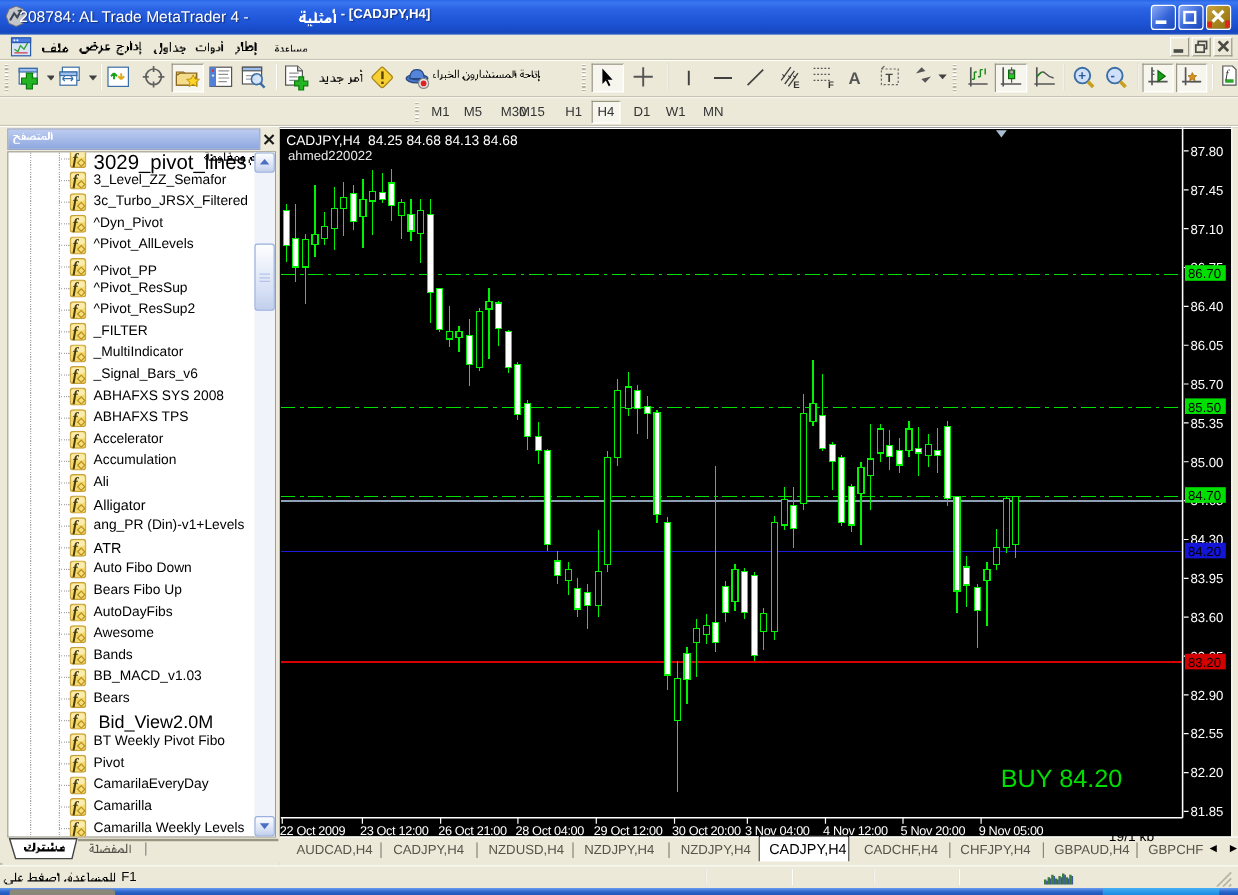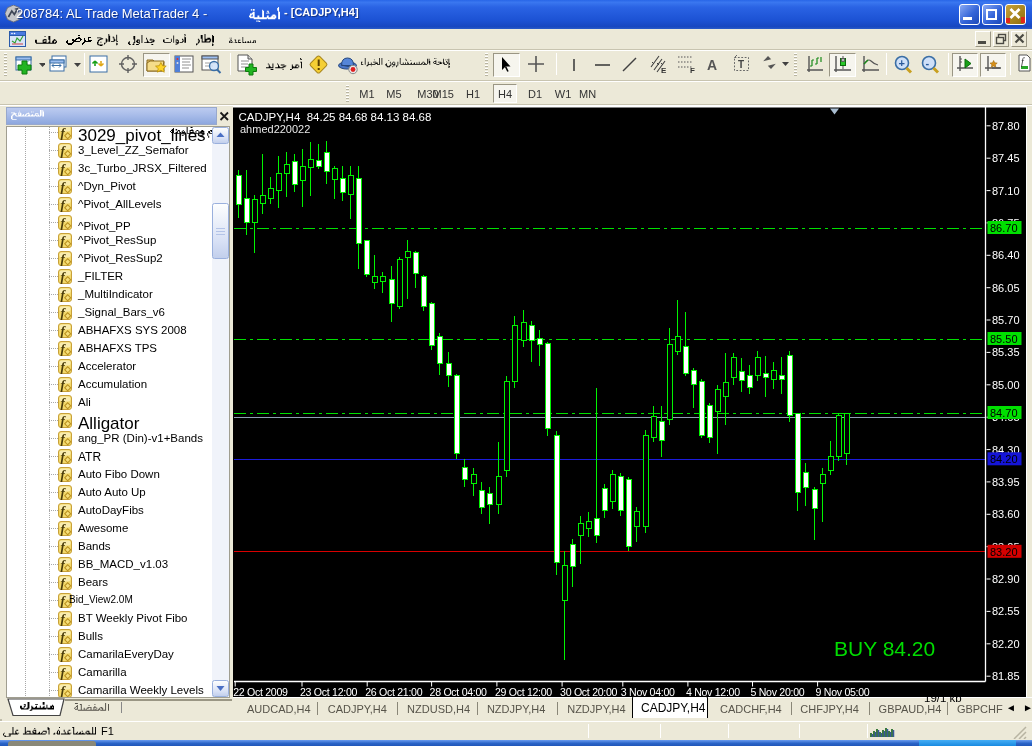--- a/index.html
+++ b/index.html
@@ -232,26 +232,26 @@
 <svg style="position:absolute;left:1017px;top:54px" width="15" height="23">
     <path d="M2 1 h8 l3 3 v13 h-11 z" fill="#fff" stroke="#555"></path>
     <path d="M4 15 h7 v-3 h-7 z" fill="#28a828"></path>
     <text x="4" y="11" font-family="Liberation Serif" font-style="italic" font-size="10" fill="#333">f</text>
   </svg>
 <div style="position:absolute;left:346px;top:85px;width:3px;height:17px;background:repeating-linear-gradient(180deg,#fff 0 1px,#b8b4a0 1px 2px,transparent 2px 3px)"></div>
 <div style="position:absolute;left:355px;top:88px;width:24px;text-align:center;font:11px 'Liberation Sans';color:#333">M1</div>
 <div style="position:absolute;left:382px;top:88px;width:24px;text-align:center;font:11px 'Liberation Sans';color:#333">M5</div>
 <div style="position:absolute;left:430px;top:88px;width:24px;text-align:right;font:11px 'Liberation Sans';color:#333">M15</div>
 <div style="position:absolute;left:416px;top:88px;width:24px;text-align:center;font:11px 'Liberation Sans';color:#333">M30</div>
-<div style="position:absolute;left:466px;top:88px;width:24px;text-align:left;font:11px 'Liberation Sans';color:#333">H1</div>
+<div style="position:absolute;left:466px;top:88px;width:24px;text-align:center;font:11px 'Liberation Sans';color:#333">H1</div>
 <div style="position:absolute;left:493px;top:84px;width:24px;height:19px;border:1px solid;border-color:#9a9684 #fff #fff #9a9684;background:#f6f5ee"></div>
 <div style="position:absolute;left:493px;top:88px;width:24px;text-align:center;font:11px 'Liberation Sans';color:#333">H4</div>
 <div style="position:absolute;left:523px;top:88px;width:24px;text-align:center;font:11px 'Liberation Sans';color:#333">D1</div>
 <div style="position:absolute;left:551px;top:88px;width:24px;text-align:center;font:11px 'Liberation Sans';color:#333">W1</div>
-<div style="position:absolute;left:579px;top:88px;width:24px;text-align:left;font:11px 'Liberation Sans';color:#333">MN</div>
+<div style="position:absolute;left:579px;top:88px;width:24px;text-align:right;font:11px 'Liberation Sans';color:#333">MN</div>
 <div class="abs" style="left:233px;top:106px;width:799px;height:592px;background:#000"></div>
 <svg id="chart" style="position:absolute;left:233px;top:106px" width="799" height="592">
     <rect x="0" y="0" width="799" height="592" fill="#000"></rect>
     <g shape-rendering="crispEdges">
       <line x1="1" y1="122.5" x2="752.5" y2="122.5" stroke="#00e000" stroke-width="1" stroke-dasharray="12 4 3 4"></line>
       <line x1="1" y1="233.5" x2="752.5" y2="233.5" stroke="#00e000" stroke-width="1" stroke-dasharray="12 4 3 4"></line>
       <line x1="1" y1="307.5" x2="752.5" y2="307.5" stroke="#00e000" stroke-width="1" stroke-dasharray="12 4 3 4"></line>
       <line x1="1" y1="311.5" x2="752.5" y2="311.5" stroke="#8fa0b4" stroke-width="1"></line>
       <line x1="1" y1="353.5" x2="752.5" y2="353.5" stroke="#1c1cdc" stroke-width="1.5"></line>
       <line x1="1" y1="445.5" x2="752.5" y2="445.5" stroke="#d80000" stroke-width="1.3"></line>
@@ -664,31 +664,31 @@
       <span style="position:absolute;left:71px;top:2px;font-size:11.5px;color:#000;white-space:nowrap">Ali</span>
     </div>
     <div style="position:absolute;left:0;top:285px;height:18px;width:205px">
       <div style="position:absolute;left:42px;top:8px;width:9px;height:1px;background:repeating-linear-gradient(90deg,#a8a8a8 0 1px,transparent 1px 2px)"></div>
       <svg width="14" height="15" viewBox="0 0 14 15" style="position:absolute;left:51px;top:1px">
         <rect x="0.5" y="0.5" width="13" height="14" rx="2.5" fill="#f3d96b" stroke="#c8a13a"></rect>
         <rect x="1.5" y="1.5" width="11" height="5" rx="2" fill="#f9ecae"></rect>
         <text x="2.5" y="11.5" font-family="Liberation Serif, serif" font-style="italic" font-weight="bold" font-size="13" fill="#4a3c0a">f</text>
         <rect x="7.6" y="8.6" width="4.2" height="4.2" fill="#f6df7a" stroke="#b98f1e" transform="rotate(45 9.7 10.7)"></rect>
       </svg>
-      <span style="position:absolute;left:71px;top:2px;font-size:17px;color:#000;white-space:nowrap">Alligator</span>
+      <span style="position:absolute;left:71px;top:2px;font-size:12px;color:#000;white-space:nowrap">Alligator</span>
     </div>
     <div style="position:absolute;left:0;top:303px;height:18px;width:205px">
       <div style="position:absolute;left:42px;top:8px;width:9px;height:1px;background:repeating-linear-gradient(90deg,#a8a8a8 0 1px,transparent 1px 2px)"></div>
       <svg width="14" height="15" viewBox="0 0 14 15" style="position:absolute;left:51px;top:1px">
         <rect x="0.5" y="0.5" width="13" height="14" rx="2.5" fill="#f3d96b" stroke="#c8a13a"></rect>
         <rect x="1.5" y="1.5" width="11" height="5" rx="2" fill="#f9ecae"></rect>
         <text x="2.5" y="11.5" font-family="Liberation Serif, serif" font-style="italic" font-weight="bold" font-size="13" fill="#4a3c0a">f</text>
         <rect x="7.6" y="8.6" width="4.2" height="4.2" fill="#f6df7a" stroke="#b98f1e" transform="rotate(45 9.7 10.7)"></rect>
       </svg>
-      <span style="position:absolute;left:71px;top:2px;font-size:11.5px;color:#000;white-space:nowrap">ang_PR (Din)-v1+Bands</span>
+      <span style="position:absolute;left:71px;top:2px;font-size:11.5px;color:#000;white-space:nowrap">ang_PR (Din)-v1+Levels</span>
     </div>
     <div style="position:absolute;left:0;top:321px;height:18px;width:205px">
       <div style="position:absolute;left:42px;top:8px;width:9px;height:1px;background:repeating-linear-gradient(90deg,#a8a8a8 0 1px,transparent 1px 2px)"></div>
       <svg width="14" height="15" viewBox="0 0 14 15" style="position:absolute;left:51px;top:1px">
         <rect x="0.5" y="0.5" width="13" height="14" rx="2.5" fill="#f3d96b" stroke="#c8a13a"></rect>
         <rect x="1.5" y="1.5" width="11" height="5" rx="2" fill="#f9ecae"></rect>
         <text x="2.5" y="11.5" font-family="Liberation Serif, serif" font-style="italic" font-weight="bold" font-size="13" fill="#4a3c0a">f</text>
         <rect x="7.6" y="8.6" width="4.2" height="4.2" fill="#f6df7a" stroke="#b98f1e" transform="rotate(45 9.7 10.7)"></rect>
       </svg>
       <span style="position:absolute;left:71px;top:2px;font-size:12px;color:#000;white-space:nowrap">ATR</span>
@@ -704,21 +704,21 @@
       <span style="position:absolute;left:71px;top:2px;font-size:11.5px;color:#000;white-space:nowrap">Auto Fibo Down</span>
     </div>
     <div style="position:absolute;left:0;top:357px;height:18px;width:205px">
       <div style="position:absolute;left:42px;top:8px;width:9px;height:1px;background:repeating-linear-gradient(90deg,#a8a8a8 0 1px,transparent 1px 2px)"></div>
       <svg width="14" height="15" viewBox="0 0 14 15" style="position:absolute;left:51px;top:1px">
         <rect x="0.5" y="0.5" width="13" height="14" rx="2.5" fill="#f3d96b" stroke="#c8a13a"></rect>
         <rect x="1.5" y="1.5" width="11" height="5" rx="2" fill="#f9ecae"></rect>
         <text x="2.5" y="11.5" font-family="Liberation Serif, serif" font-style="italic" font-weight="bold" font-size="13" fill="#4a3c0a">f</text>
         <rect x="7.6" y="8.6" width="4.2" height="4.2" fill="#f6df7a" stroke="#b98f1e" transform="rotate(45 9.7 10.7)"></rect>
       </svg>
-      <span style="position:absolute;left:71px;top:2px;font-size:11.5px;color:#000;white-space:nowrap">Auto Auto Up</span>
+      <span style="position:absolute;left:71px;top:2px;font-size:11.5px;color:#000;white-space:nowrap">Bears Fibo Up</span>
     </div>
     <div style="position:absolute;left:0;top:375px;height:18px;width:205px">
       <div style="position:absolute;left:42px;top:8px;width:9px;height:1px;background:repeating-linear-gradient(90deg,#a8a8a8 0 1px,transparent 1px 2px)"></div>
       <svg width="14" height="15" viewBox="0 0 14 15" style="position:absolute;left:51px;top:1px">
         <rect x="0.5" y="0.5" width="13" height="14" rx="2.5" fill="#f3d96b" stroke="#c8a13a"></rect>
         <rect x="1.5" y="1.5" width="11" height="5" rx="2" fill="#f9ecae"></rect>
         <text x="2.5" y="11.5" font-family="Liberation Serif, serif" font-style="italic" font-weight="bold" font-size="13" fill="#4a3c0a">f</text>
         <rect x="7.6" y="8.6" width="4.2" height="4.2" fill="#f6df7a" stroke="#b98f1e" transform="rotate(45 9.7 10.7)"></rect>
       </svg>
       <span style="position:absolute;left:71px;top:2px;font-size:11.5px;color:#000;white-space:nowrap">AutoDayFibs</span>
@@ -764,41 +764,41 @@
       <span style="position:absolute;left:71px;top:2px;font-size:11.5px;color:#000;white-space:nowrap">Bears</span>
     </div>
     <div style="position:absolute;left:0;top:465px;height:18px;width:205px">
       <div style="position:absolute;left:42px;top:8px;width:9px;height:1px;background:repeating-linear-gradient(90deg,#a8a8a8 0 1px,transparent 1px 2px)"></div>
       <svg width="14" height="15" viewBox="0 0 14 15" style="position:absolute;left:51px;top:1px">
         <rect x="0.5" y="0.5" width="13" height="14" rx="2.5" fill="#f3d96b" stroke="#c8a13a"></rect>
         <rect x="1.5" y="1.5" width="11" height="5" rx="2" fill="#f9ecae"></rect>
         <text x="2.5" y="11.5" font-family="Liberation Serif, serif" font-style="italic" font-weight="bold" font-size="13" fill="#4a3c0a">f</text>
         <rect x="7.6" y="8.6" width="4.2" height="4.2" fill="#f6df7a" stroke="#b98f1e" transform="rotate(45 9.7 10.7)"></rect>
       </svg>
-      <span style="position:absolute;left:62px;top:2px;font-size:10px;color:#000;white-space:nowrap">Bid_View2.0M</span>
+      <span style="position:absolute;left:75px;top:2px;font-size:15px;color:#000;white-space:nowrap">Bid_View2.0M</span>
     </div>
     <div style="position:absolute;left:0;top:483px;height:18px;width:205px">
       <div style="position:absolute;left:42px;top:8px;width:9px;height:1px;background:repeating-linear-gradient(90deg,#a8a8a8 0 1px,transparent 1px 2px)"></div>
       <svg width="14" height="15" viewBox="0 0 14 15" style="position:absolute;left:51px;top:1px">
         <rect x="0.5" y="0.5" width="13" height="14" rx="2.5" fill="#f3d96b" stroke="#c8a13a"></rect>
         <rect x="1.5" y="1.5" width="11" height="5" rx="2" fill="#f9ecae"></rect>
         <text x="2.5" y="11.5" font-family="Liberation Serif, serif" font-style="italic" font-weight="bold" font-size="13" fill="#4a3c0a">f</text>
         <rect x="7.6" y="8.6" width="4.2" height="4.2" fill="#f6df7a" stroke="#b98f1e" transform="rotate(45 9.7 10.7)"></rect>
       </svg>
       <span style="position:absolute;left:71px;top:2px;font-size:11.5px;color:#000;white-space:nowrap">BT Weekly Pivot Fibo</span>
     </div>
     <div style="position:absolute;left:0;top:501px;height:18px;width:205px">
       <div style="position:absolute;left:42px;top:8px;width:9px;height:1px;background:repeating-linear-gradient(90deg,#a8a8a8 0 1px,transparent 1px 2px)"></div>
       <svg width="14" height="15" viewBox="0 0 14 15" style="position:absolute;left:51px;top:1px">
         <rect x="0.5" y="0.5" width="13" height="14" rx="2.5" fill="#f3d96b" stroke="#c8a13a"></rect>
         <rect x="1.5" y="1.5" width="11" height="5" rx="2" fill="#f9ecae"></rect>
         <text x="2.5" y="11.5" font-family="Liberation Serif, serif" font-style="italic" font-weight="bold" font-size="13" fill="#4a3c0a">f</text>
         <rect x="7.6" y="8.6" width="4.2" height="4.2" fill="#f6df7a" stroke="#b98f1e" transform="rotate(45 9.7 10.7)"></rect>
       </svg>
-      <span style="position:absolute;left:71px;top:2px;font-size:11.5px;color:#000;white-space:nowrap">Bulls</span>
+      <span style="position:absolute;left:71px;top:2px;font-size:11.5px;color:#000;white-space:nowrap">Pivot</span>
     </div>
     <div style="position:absolute;left:0;top:519px;height:18px;width:205px">
       <div style="position:absolute;left:42px;top:8px;width:9px;height:1px;background:repeating-linear-gradient(90deg,#a8a8a8 0 1px,transparent 1px 2px)"></div>
       <svg width="14" height="15" viewBox="0 0 14 15" style="position:absolute;left:51px;top:1px">
         <rect x="0.5" y="0.5" width="13" height="14" rx="2.5" fill="#f3d96b" stroke="#c8a13a"></rect>
         <rect x="1.5" y="1.5" width="11" height="5" rx="2" fill="#f9ecae"></rect>
         <text x="2.5" y="11.5" font-family="Liberation Serif, serif" font-style="italic" font-weight="bold" font-size="13" fill="#4a3c0a">f</text>
         <rect x="7.6" y="8.6" width="4.2" height="4.2" fill="#f6df7a" stroke="#b98f1e" transform="rotate(45 9.7 10.7)"></rect>
       </svg>
       <span style="position:absolute;left:71px;top:2px;font-size:11.5px;color:#000;white-space:nowrap">CamarilaEveryDay</span>

